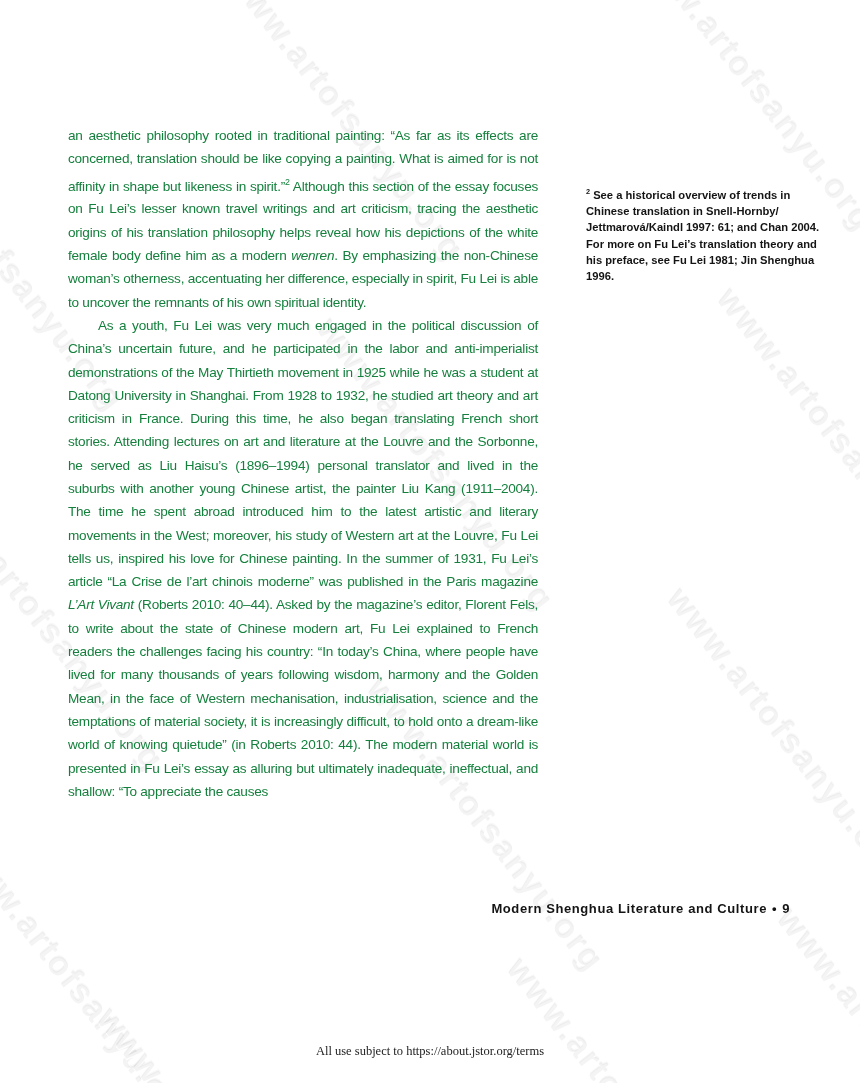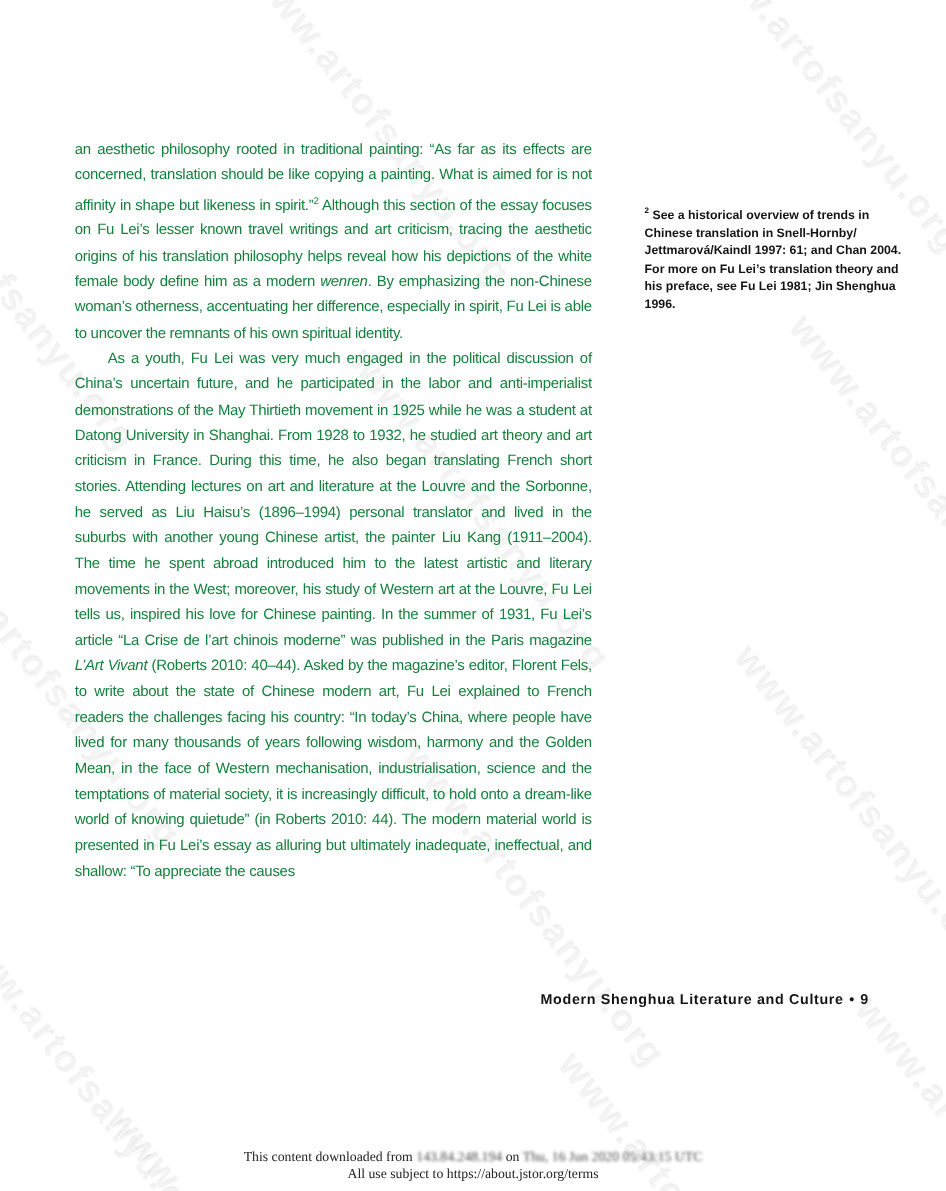--- a/index.html
+++ b/index.html
@@ -120,23 +120,17 @@
 
     <aside class="sidenote">
       <p><span style="vertical-align: super; font-size: 0.65em;">2</span><span> See a historical overview of trends in Chinese translation in Snell-Hornby/ Jettmarová/Kaindl 1997: 61; and Chan 2004. For more on Fu Lei’s translation theory and his preface, see Fu Lei 1981; Jin Shenghua 1996.</span></p>
     </aside>
 
     <div class="running-footer">
       <span>Modern Shenghua Literature and Culture</span><span class="sep">•</span><span>9</span>
     </div>
 
     <footer class="jstor-footer">
-      <div>
-        <span>This content downloaded from</span>
-        <span class="blurred">143.84.248.194</span>
-        <span>on</span>
-        <span class="blurred">Thu, 16 Jun 2020 05:43:15 UTC</span>
-      </div>
       <div>All use subject to https://about.jstor.org/terms</div>
     </footer>
 
   </div>
 </div>
 
 </body></html>

